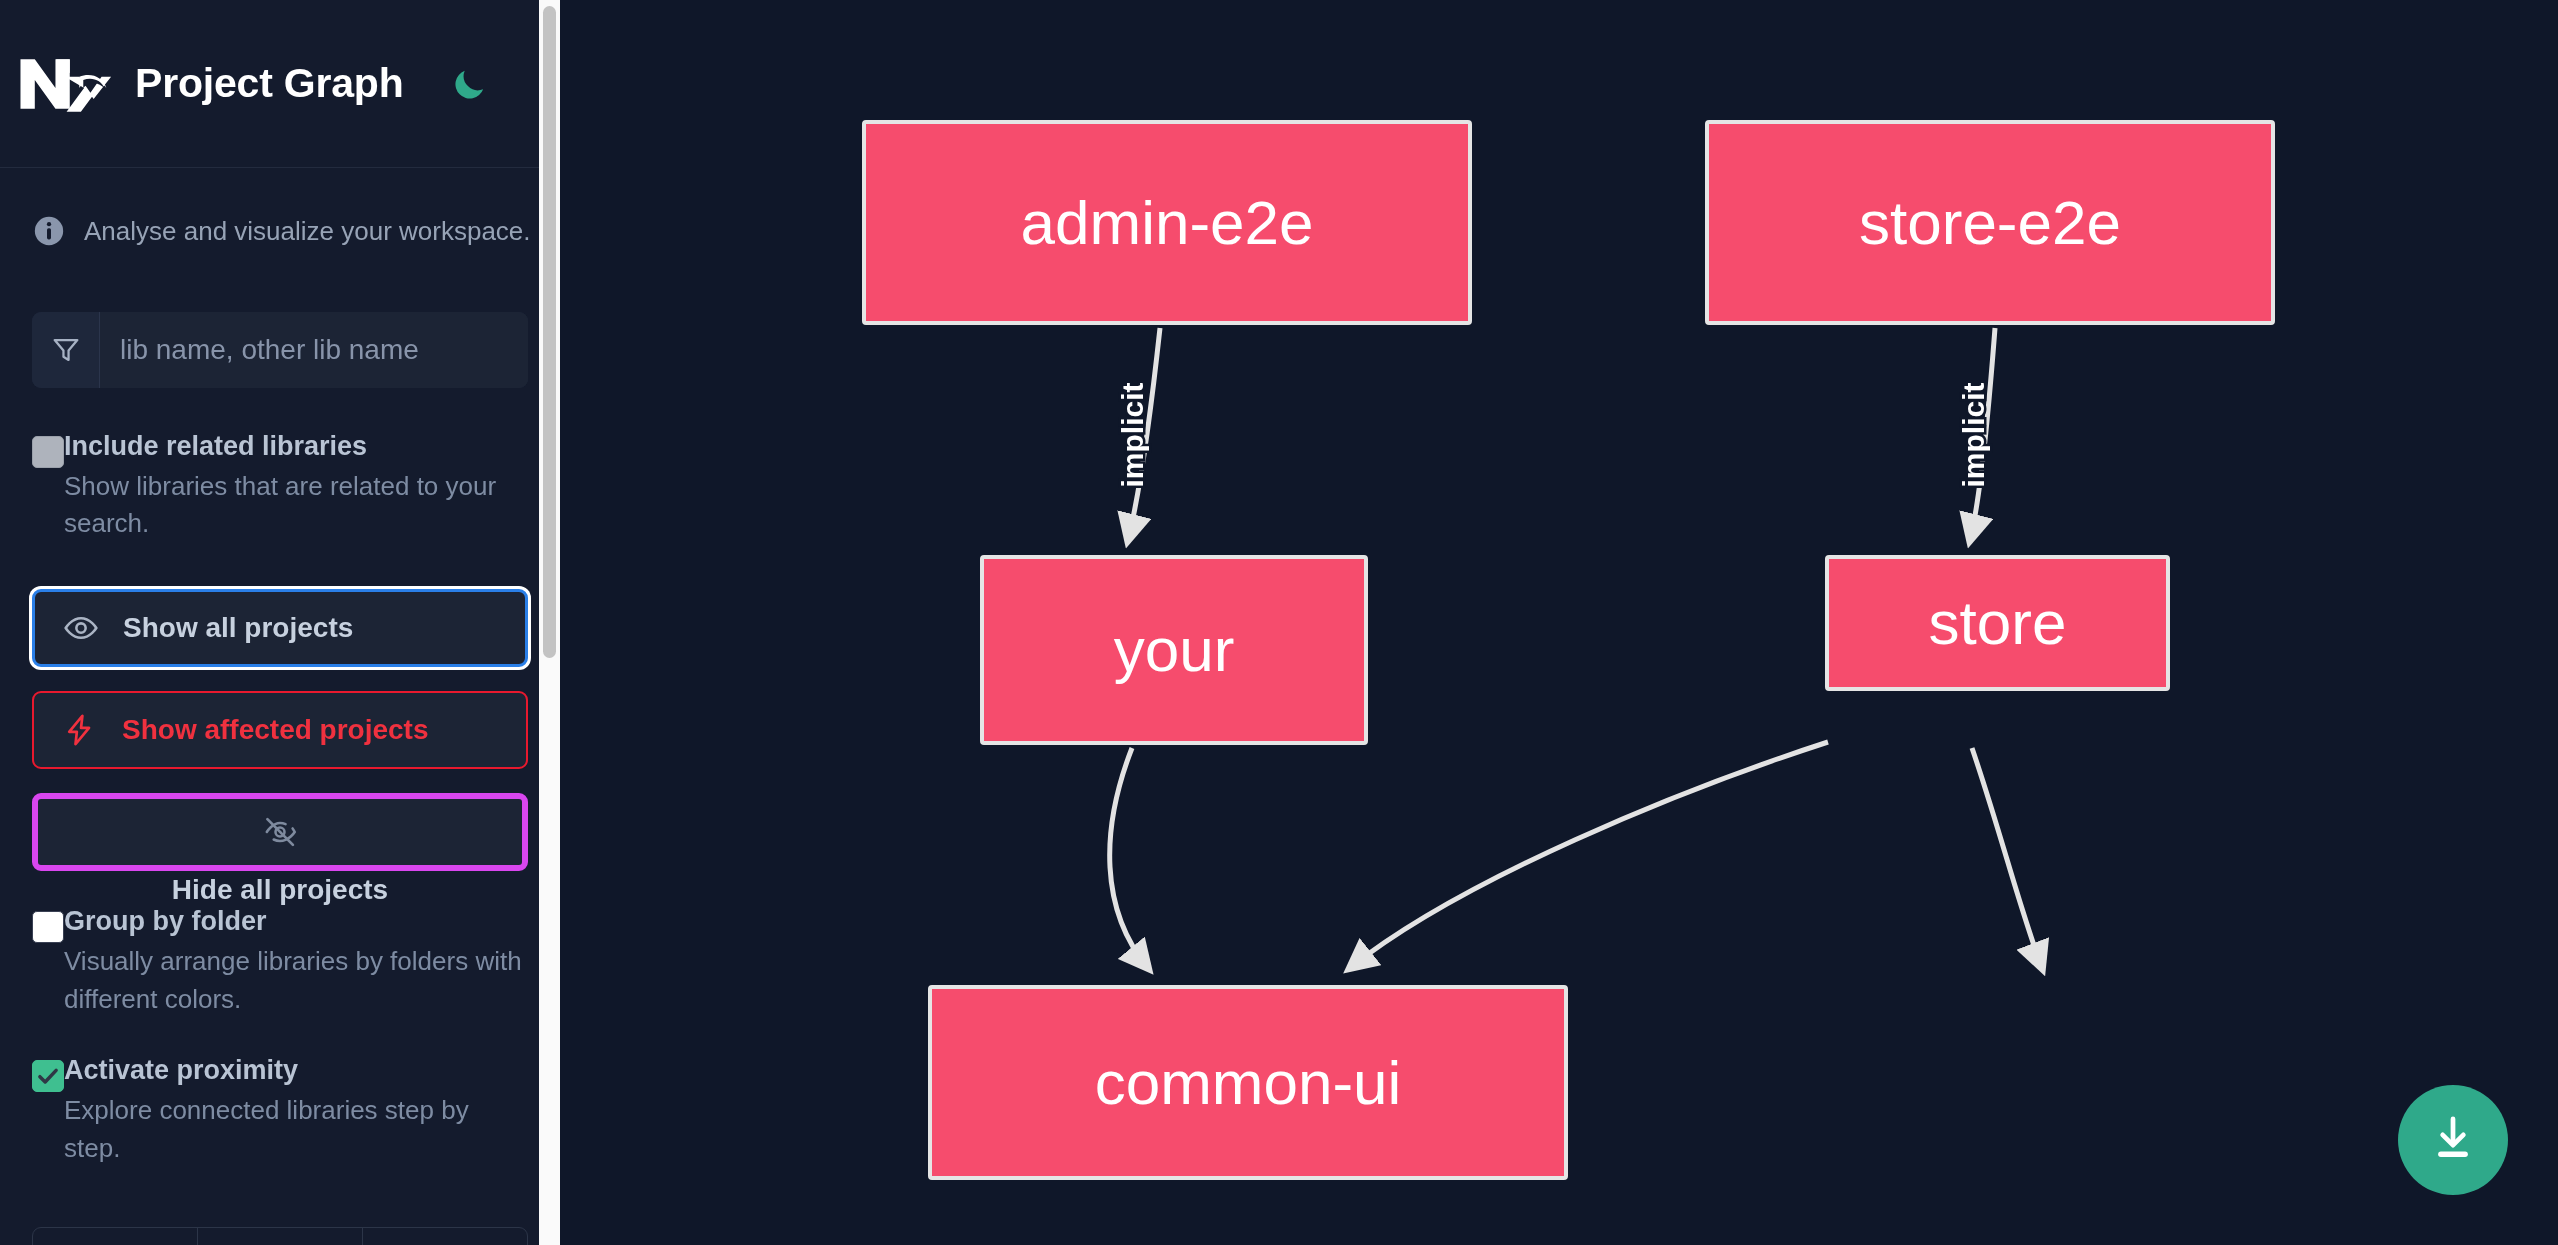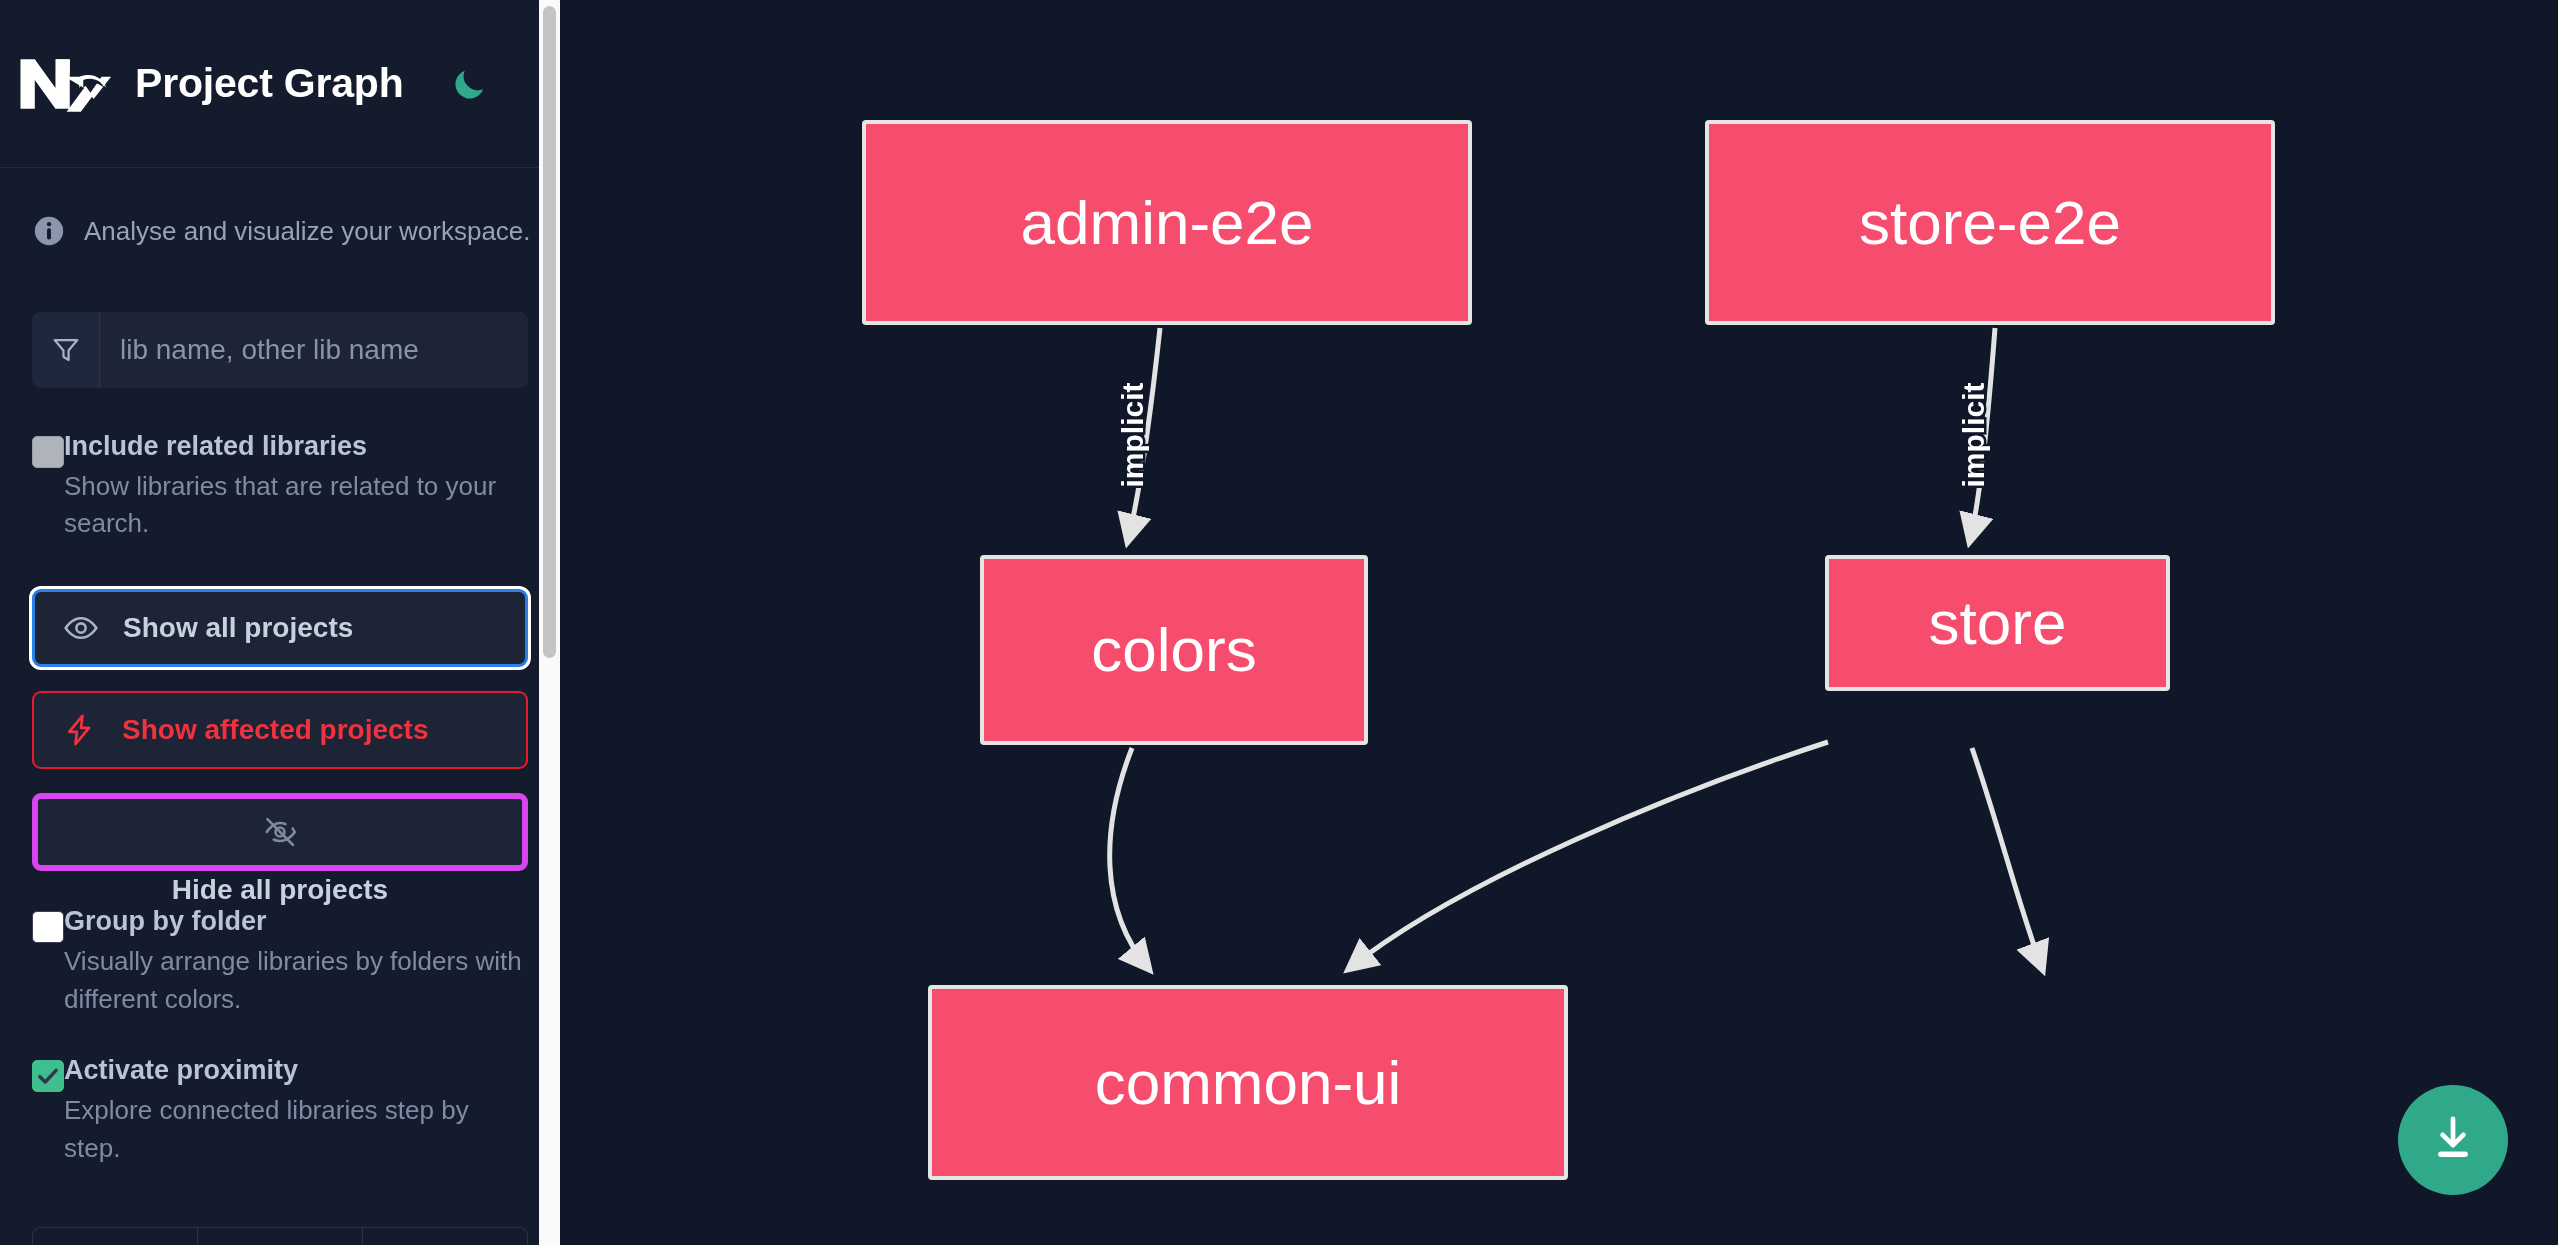--- a/index.html
+++ b/index.html
@@ -435,21 +435,21 @@
 
     <div class="node" style="left:302px; top:120px; width:610px; height:205px; background:#F64C6D;">
       <span>admin-e2e</span>
     </div>
 
     <div class="node" style="left:1145px; top:120px; width:570px; height:205px; background:#F64C6D;">
       <span>store-e2e</span>
     </div>
 
     <div class="node" style="left:420px; top:555px; width:388px; height:190px; background:#F64C6D;">
-      <span>colors</span>
+      <span>your</span>
     </div>
 
     <div class="node" style="left:1265px; top:555px; width:345px; height:136px; background:#F64C6D;">
       <span>store</span>
     </div>
 
     <div class="node" style="left:368px; top:985px; width:640px; height:195px; background:#F64C6D;">
       <span>common-ui</span>
     </div>
 

